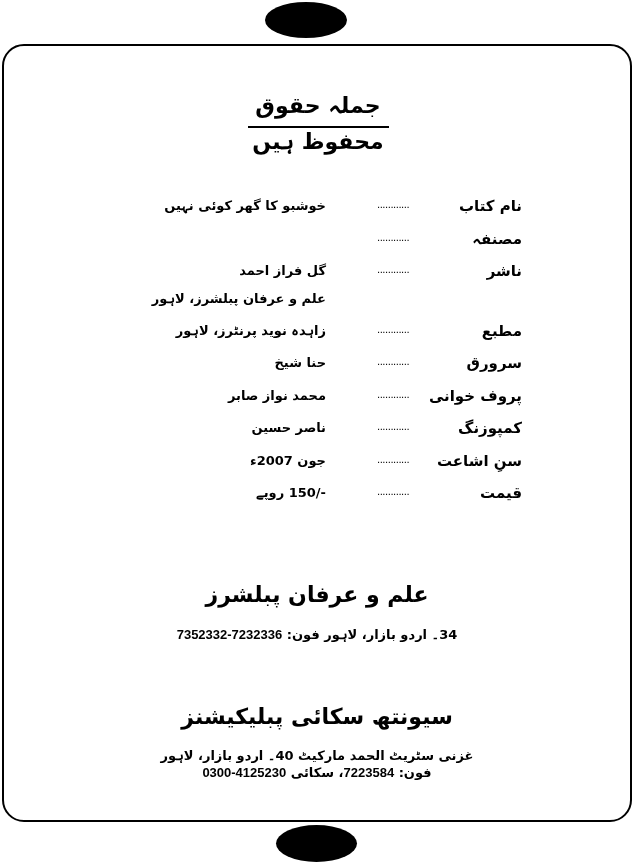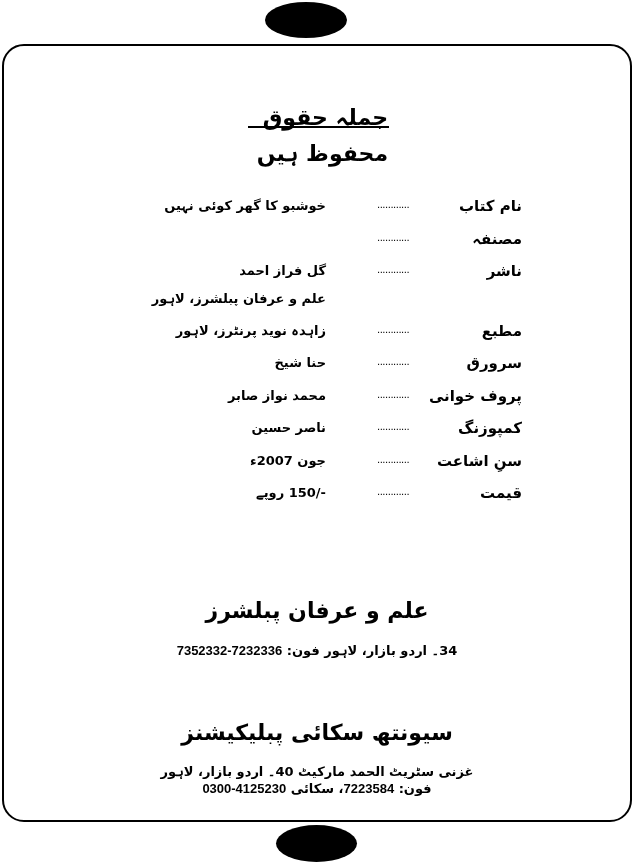--- a/index.html
+++ b/index.html
@@ -38,22 +38,23 @@
       top: 44px;
       width: 626px;
       height: 774px;
       border: 2.5px solid #000000;
       border-radius: 22px;
       box-sizing: content-box;
     }
     .title {
       position: absolute;
       left: 248px;
-      top: 100px;
+      top: 88px;
       width: 140px;
+      text-align: center;
       direction: rtl;
       font-family: "DejaVu Sans", sans-serif;
       font-weight: bold;
       font-size: 22px;
       line-height: 36px;
     }
     .title-underline {
       position: absolute;
       left: 248px;
       top: 126px;
@@ -102,21 +103,20 @@
       line-height: 26px;
       white-space: nowrap;
     }
     .center-block {
       position: absolute;
       left: 0;
       width: 634px;
       text-align: center;
       direction: rtl;
       white-space: nowrap;
-      margin-top: 16px;
     }
     .pub-name {
       font-weight: bold;
       font-size: 22px;
       line-height: 34px;
     }
     .pub-line {
       font-weight: bold;
       font-size: 13px;
       line-height: 22px;

